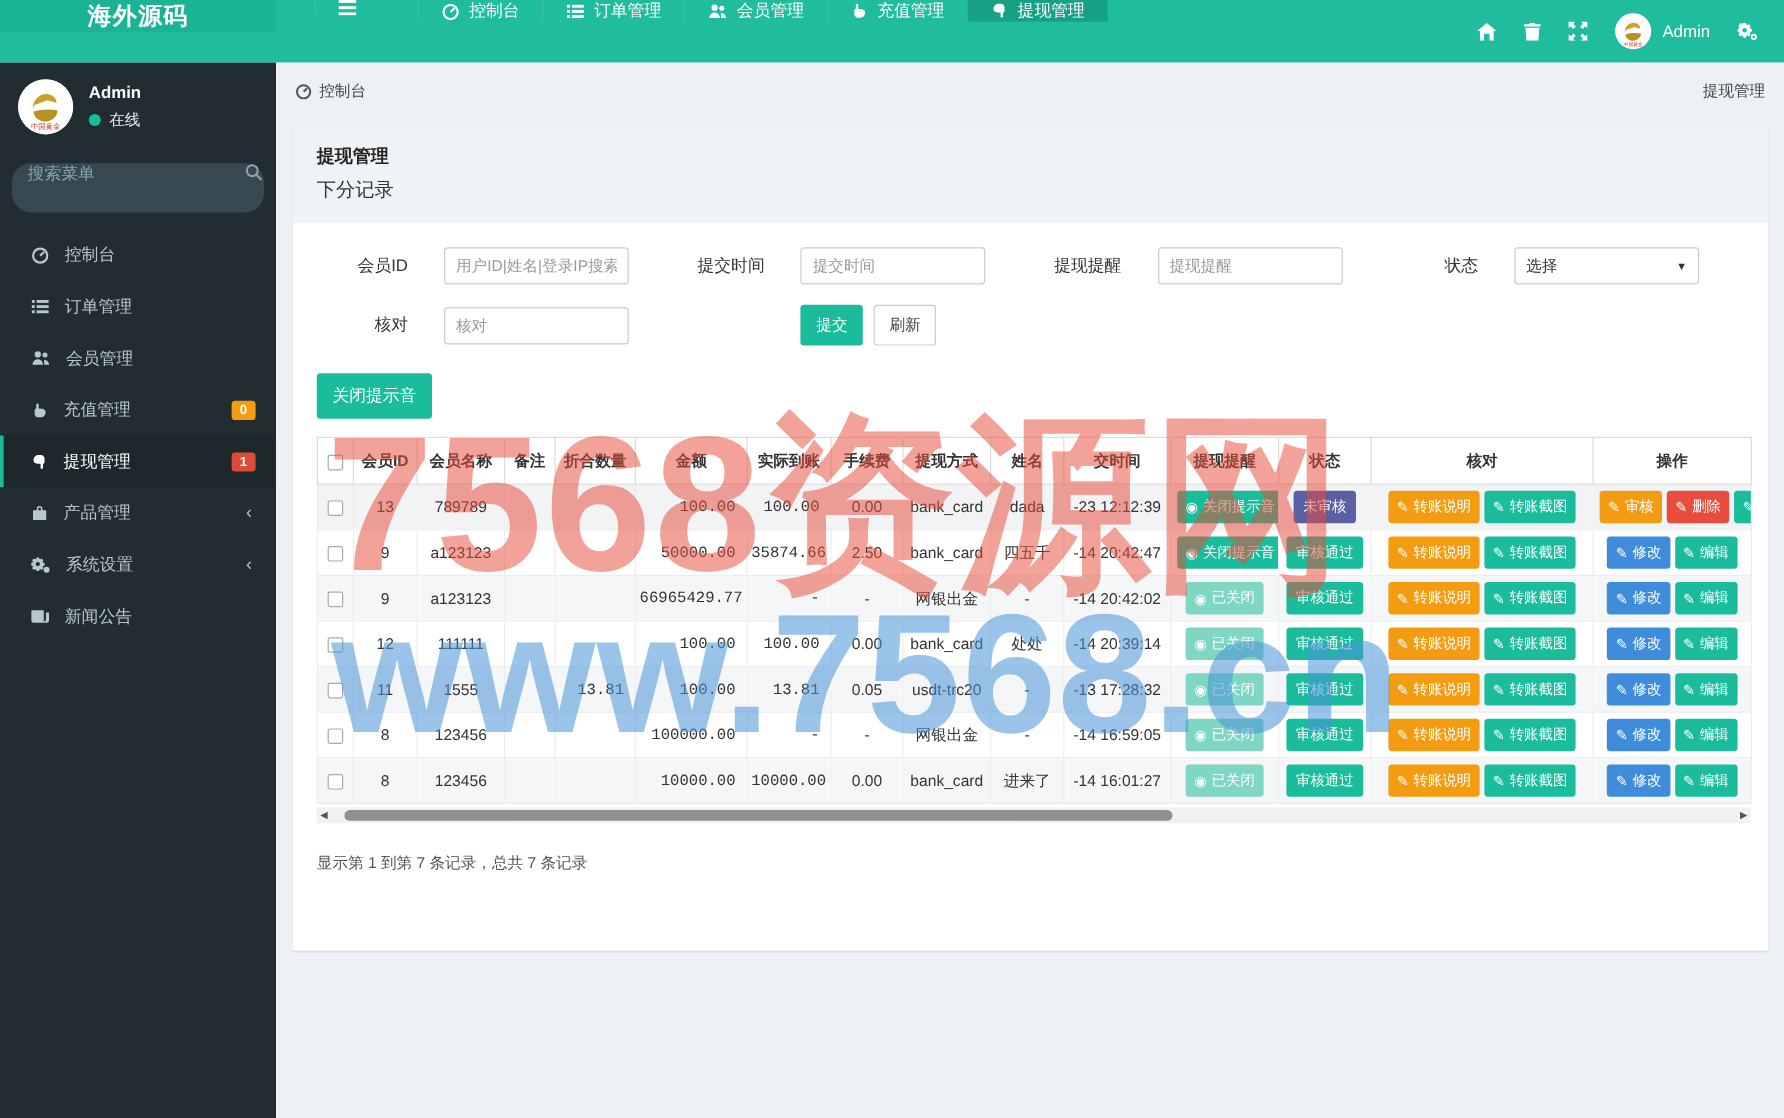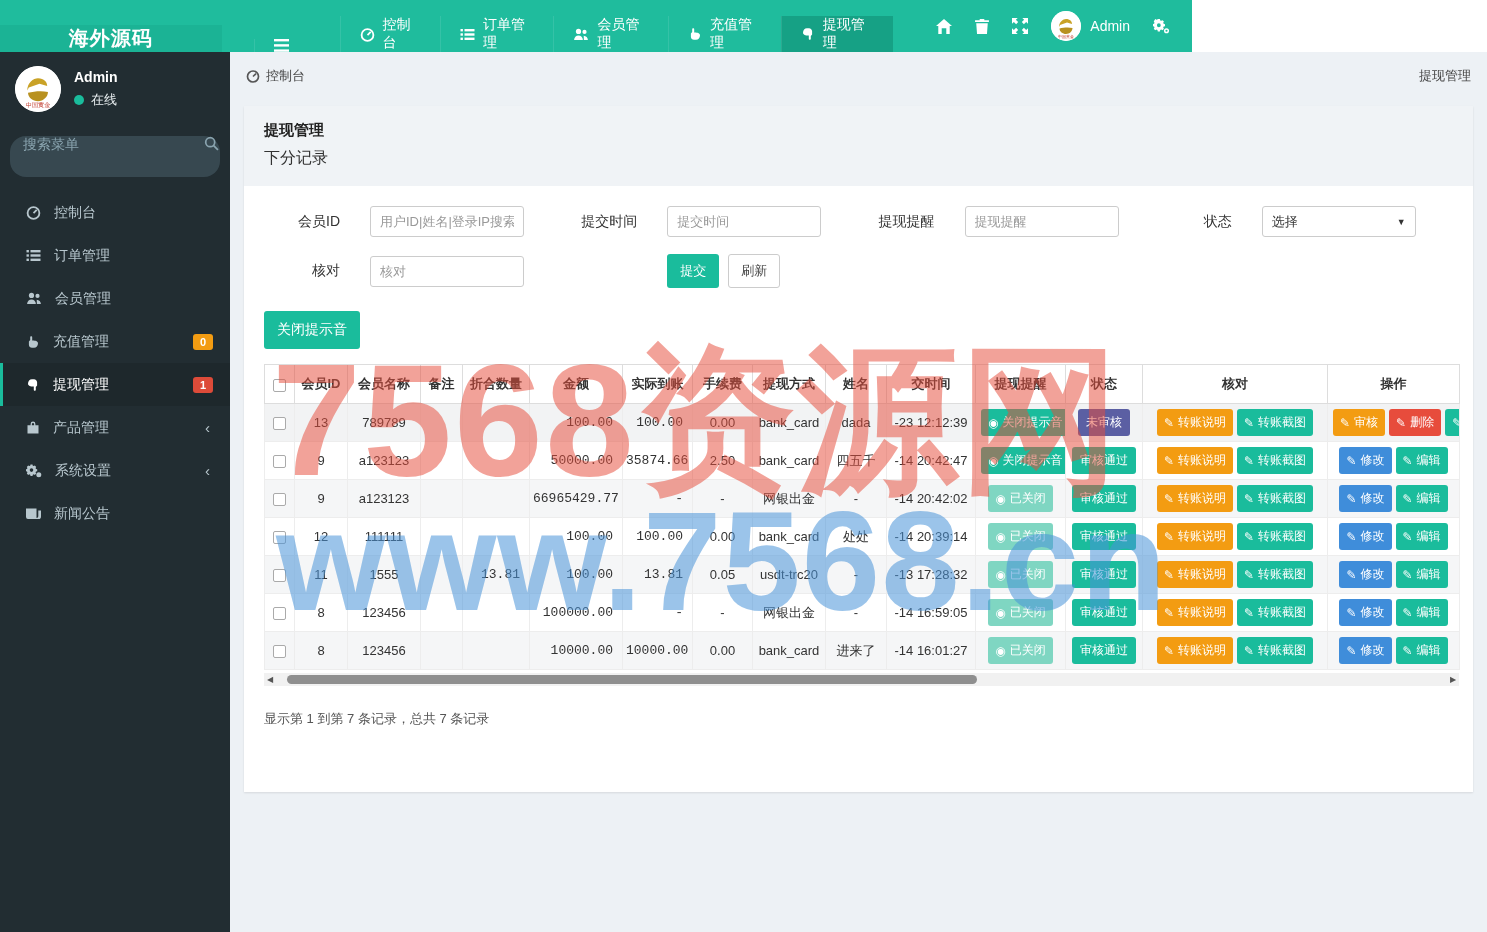--- a/index.html
+++ b/index.html
@@ -1,22 +1,22 @@
 <!DOCTYPE html>
 <html><head>
 <meta charset="utf-8">
 <style>
   * { margin:0; padding:0; box-sizing:border-box; }
   html,body { width:1487px; height:932px; overflow:hidden; background:#fff;
     font-family:"Liberation Sans","DejaVu Sans",sans-serif; }
   .app { position:relative; width:1487px; height:932px; }
 
   
-  .navbar { position:absolute; top:0; left:0; width:1192px; height:52px;
-    background:#1fbc9d; display:flex; align-items:flex-end; z-index:20;gap:32px; }
+  .navbar { position:absolute; top:0; left:0; width:1487px; height:52px;
+    background:#1fbc9d; display:flex; align-items:flex-start; z-index:20;gap:32px; }
   .brand { width:230px; background:#1bb395; color:#fff; font-size:20px; font-weight:bold;
     display:flex; align-items:center; justify-content:center; letter-spacing:1px; }
   .nav-item { display:flex; align-items:center; gap:8px; padding:0 19px; color:#fff;
     font-size:14px; cursor:pointer; border-left:1px solid rgba(255,255,255,.10); }
   .nav-item.active { background:#16a185; }
   .nav-right { margin-left:auto; display:flex; align-items:center; padding-right:12px; }
   .nav-ic { display:flex; align-items:center; justify-content:center; width:38px; height:52px;
     color:#fff; cursor:pointer; }
   .nav-user { display:flex; align-items:center; gap:9px; color:#fff; font-size:14px;
     padding:0 12px; cursor:pointer; }

